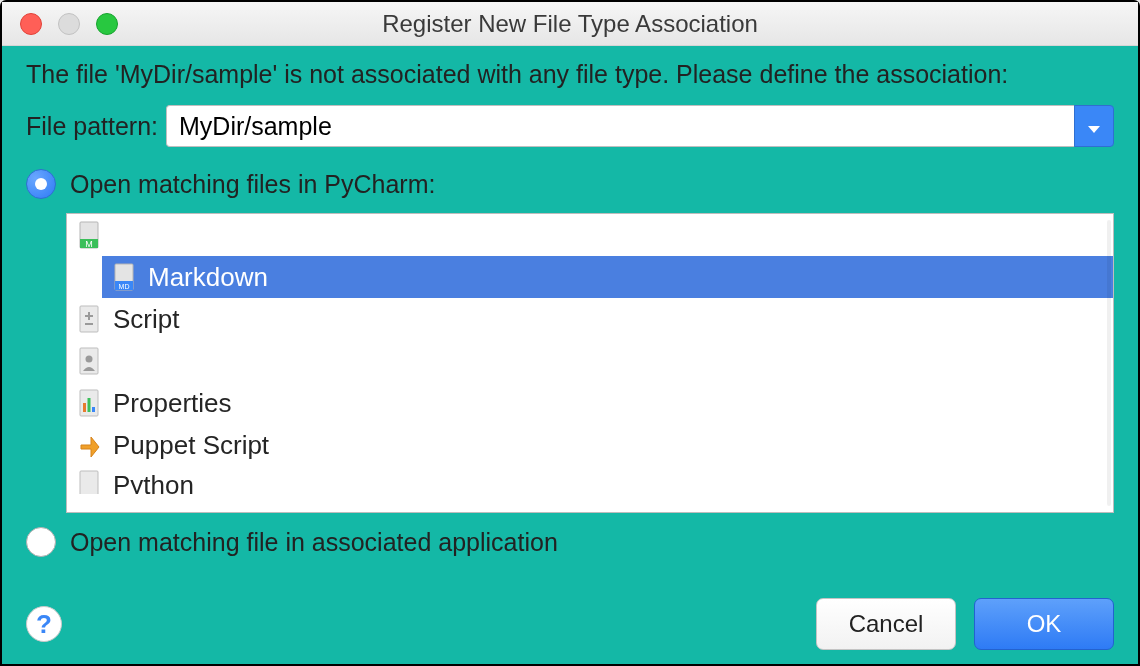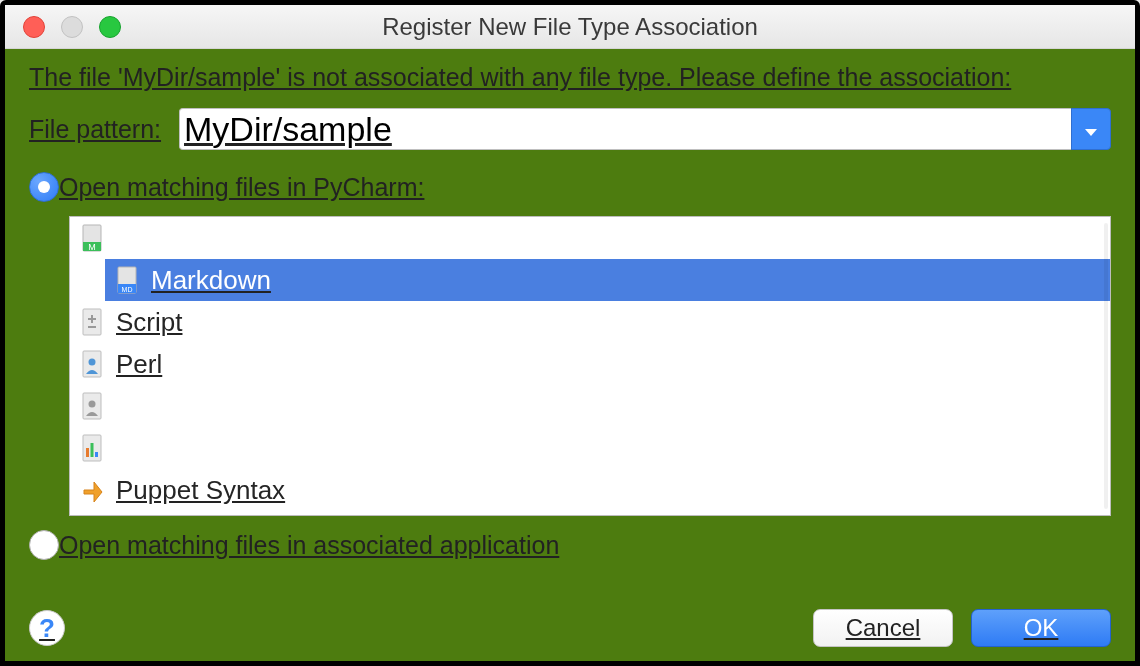--- a/index.html
+++ b/index.html
@@ -7,26 +7,25 @@
   body {
     font-family: -apple-system, "Helvetica Neue", Helvetica, Arial, sans-serif;
     font-size: 25px;
     background: #ececec;
     color: #222;
     overflow: hidden;
   }
   .window {
     width: 1140px;
     height: 666px;
-    background: #4d7c0f;
+    background: #14b8a6;
     display: flex;
     flex-direction: column;
-    border: 5px solid #000000;
+    border: 2px solid #000000;
     border-radius: 6px 6px 0 0;
-    text-decoration: underline;
   }
   .titlebar {
     height: 44px;
     background: linear-gradient(#f6f6f6, #e6e6e6);
     border-bottom: 1px solid #d5d5d5;
     display: flex;
     align-items: center;
     position: relative;
   }
   .traffic {
@@ -55,55 +54,56 @@
     display: flex;
     flex-direction: column;
   }
   .prompt {
     font-size: 25px;
     margin-bottom: 16px;
   }
   .row-pattern {
     display: flex;
     align-items: center;
-    gap: 18px;
+    gap: 8px;
     margin-bottom: 22px;
   }
   .row-pattern label {
     font-size: 25px;
   }
   .combo {
     flex: 1;
     display: flex;
     height: 42px;
   }
   .combo input {
     flex: 1;
     border: 1px solid #bfbfbf;
     border-right: none;
     border-radius: 4px 0 0 4px;
-    padding: 0 4px;
-    font-size: 34px;
+    padding: 0 12px;
+    font-size: 25px;
     background: #fff;
     outline: none;
   }
   .combo .drop {
     width: 40px;
     background: #3a87f7;
     border: 1px solid #2f6fd1;
     border-radius: 0 4px 4px 0;
     display: flex;
     align-items: center;
     justify-content: center;
   }
   .combo .drop svg { width: 14px; height: 10px; fill: #fff; }
 
   .radio-row {
     display: flex;
     align-items: center;
+    gap: 14px;
     margin-bottom: 14px;
   }
   .radio {
     width: 30px; height: 30px;
     border-radius: 50%;
     border: 1px solid #b0b0b0;
     background: #fff;
     display: flex;
     align-items: center;
     justify-content: center;
@@ -177,21 +177,21 @@
     background: #fff;
     color: #3a87f7;
     font-size: 26px;
     font-weight: 600;
     display: flex;
     align-items: center;
     justify-content: center;
   }
   .spacer { flex: 1; }
   .btn {
-    height: 38px;
+    height: 52px;
     min-width: 140px;
     padding: 0 26px;
     border-radius: 7px;
     font-size: 24px;
     display: flex;
     align-items: center;
     justify-content: center;
     margin-left: 18px;
   }
   .btn.default {
@@ -273,69 +273,60 @@
                   <rect x="11" y="7" width="2" height="8" fill="#9a9a9a"></rect>
                   <rect x="8" y="18" width="8" height="2" fill="#9a9a9a"></rect>
                 </svg>
             </span>
             <span>Script</span>
           </li>
           <li>
             <span class="ft-icon">
               <svg viewBox="0 0 24 28">
                   <rect x="3" y="1" width="18" height="26" rx="1" fill="#eaeaea" stroke="#bdbdbd"></rect>
-                  <circle cx="12" cy="12" r="3.5" fill="#4f95d6"></circle>
-                  <path d="M6 24 Q12 16 18 24 Z" fill="#4f95d6"></path>
-                </svg>
-            </span>
-            <span>Perl</span>
-          </li>
-          <li>
-            <span class="ft-icon">
-              <svg viewBox="0 0 24 28">
-                  <rect x="3" y="1" width="18" height="26" rx="1" fill="#eaeaea" stroke="#bdbdbd"></rect>
                   <circle cx="12" cy="12" r="3.5" fill="#9a9a9a"></circle>
                   <path d="M6 24 Q12 16 18 24 Z" fill="#9a9a9a"></path>
                 </svg>
             </span>
           </li>
           <li>
             <span class="ft-icon">
               <svg viewBox="0 0 24 28">
                   <rect x="3" y="1" width="18" height="26" rx="1" fill="#eaeaea" stroke="#bdbdbd"></rect>
                   <rect x="6" y="14" width="3" height="9" fill="#e77b2e"></rect>
                   <rect x="10.5" y="9" width="3" height="14" fill="#3bbf5a"></rect>
                   <rect x="15" y="18" width="3" height="5" fill="#3a87f7"></rect>
                 </svg>
             </span>
+            <span>Properties</span>
           </li>
           <li>
             <span class="ft-icon">
               <svg viewBox="0 0 24 28">
                   <path d="M4 14 L14 14 L14 6 L22 16 L14 26 L14 18 L4 18 Z" fill="#f0a02a" stroke="#d6831b"></path>
                 </svg>
             </span>
-            <span>Puppet Syntax</span>
+            <span>Puppet Script</span>
           </li>
           <li class="cut">
             <span class="ft-icon">
               <svg viewBox="0 0 24 28">
                   <rect x="3" y="1" width="18" height="26" rx="1" fill="#eaeaea" stroke="#bdbdbd"></rect>
                 </svg>
             </span>
             <span>Python</span>
           </li>
         </ul>
         <div class="scroll-ind"></div>
       </div>
     </div>
 
     <div class="radio-row">
       <div class="radio"></div>
-      <div class="radio-label">Open matching files in associated application</div>
+      <div class="radio-label">Open matching file in associated application</div>
     </div>
 
   </div>
 
   <div class="footer">
     <div class="help">
       <span>?</span>
     </div>
     <div class="spacer"></div>
     <div class="btn default">

